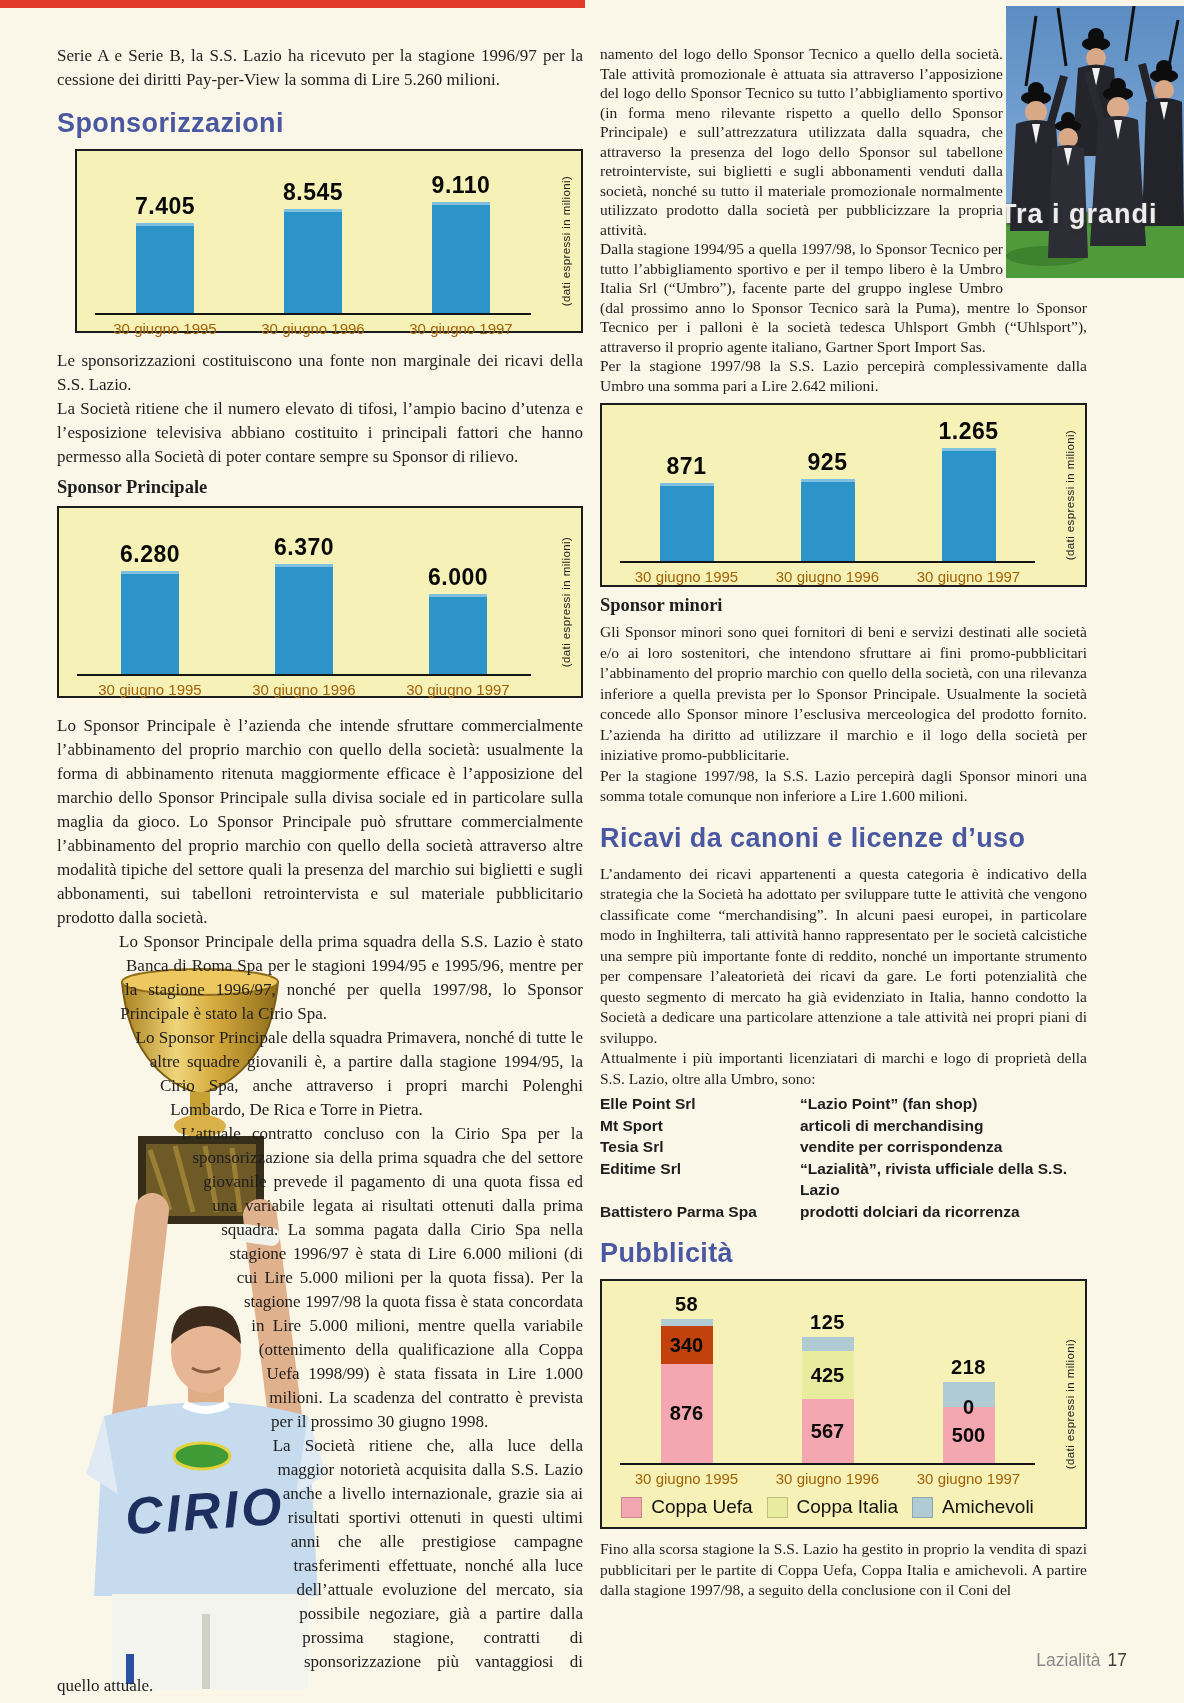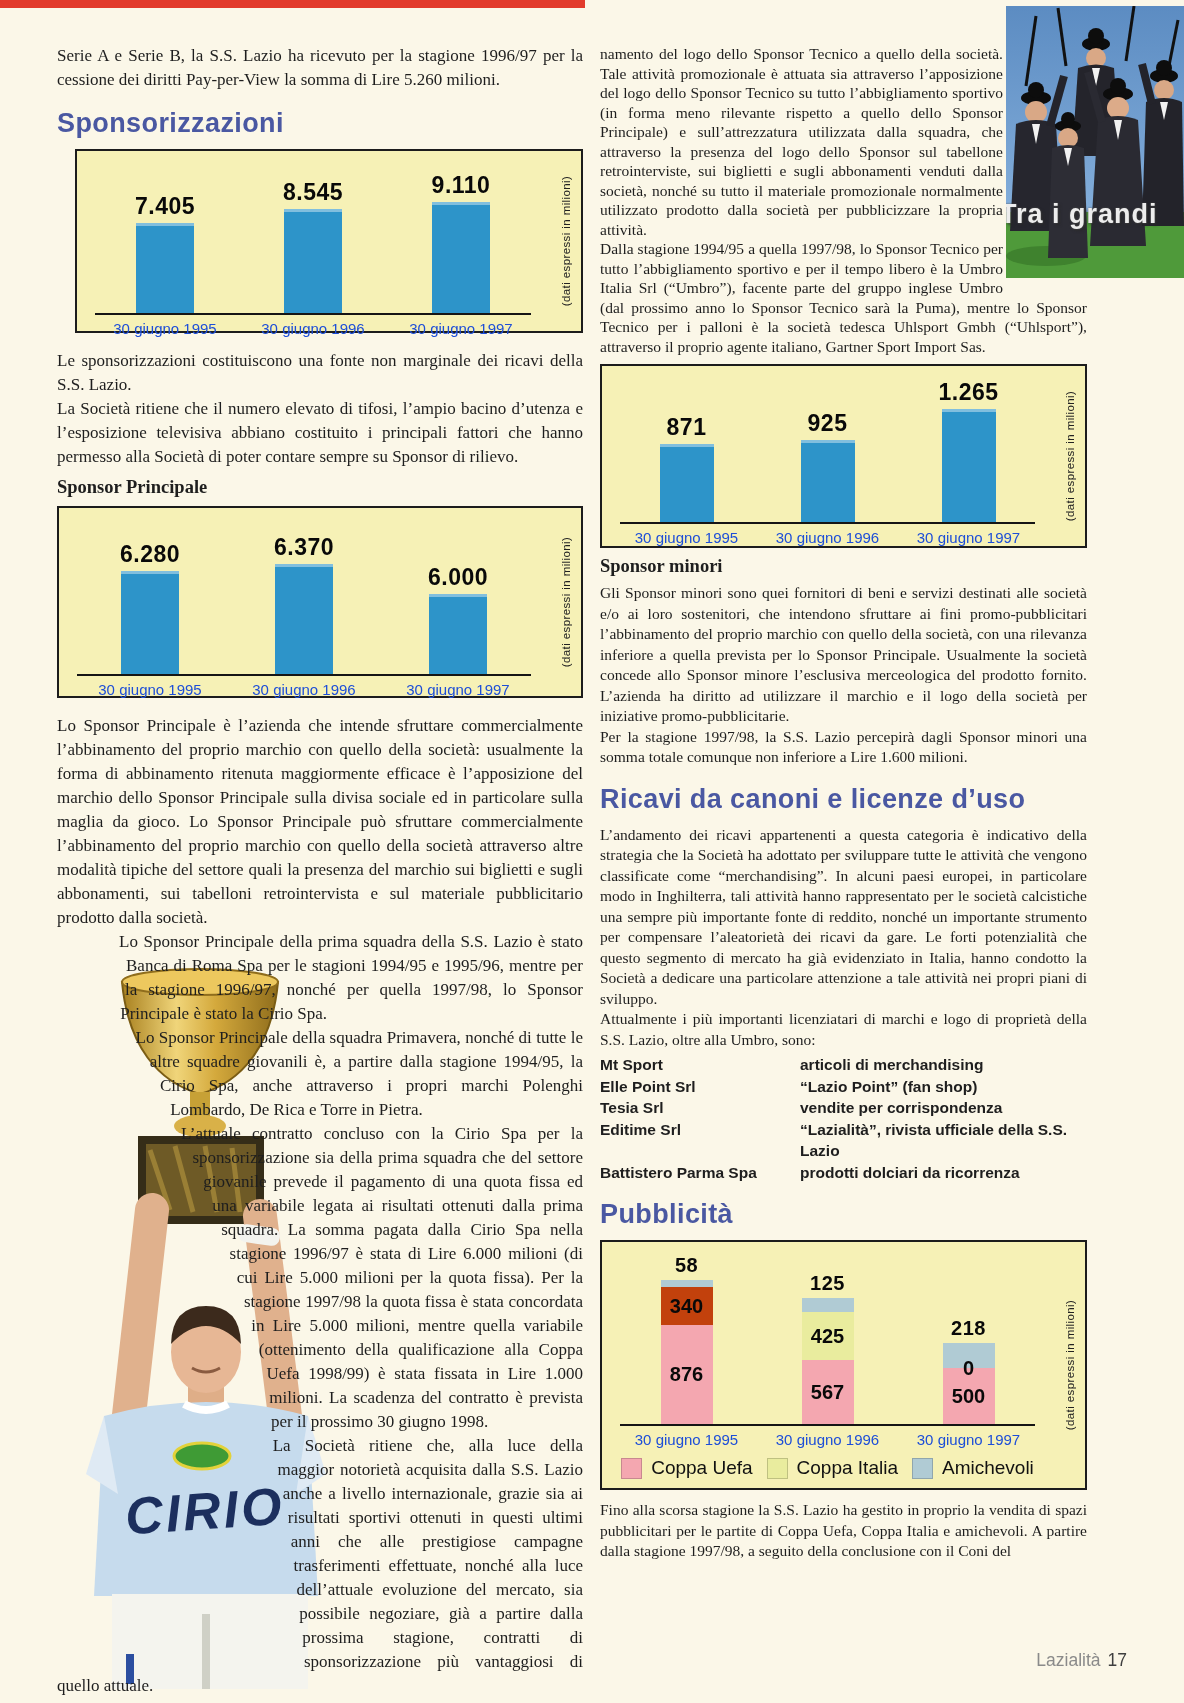--- a/index.html
+++ b/index.html
@@ -35,21 +35,21 @@
              color:#090909;margin-bottom:3px;letter-spacing:.5px;}
   .chart-d .val-label{font-size:20px;}
   .bar{box-shadow:inset 0 3px 0 rgba(255,255,255,.4);}
   .stack{position:relative;display:flex;flex-direction:column;justify-content:flex-end;}
   .seg{position:relative;display:flex;align-items:center;justify-content:center;}
   .seg-label{font-family:"Liberation Sans",sans-serif;font-weight:bold;font-size:20px;color:#090909;}
   .seg-label.floating{position:absolute;left:50%;transform:translateX(-50%);z-index:3;}
   .axis{height:2px;background:#151515;margin:0 4px;}
   .cats{display:flex;justify-content:space-around;margin-top:5px;}
   .cat-label{flex:1;text-align:center;font-family:"Liberation Sans",sans-serif;
-             font-size:15px;color:#1d4ed8;}
+             font-size:15px;color:#a16207;}
   .chart-note{position:absolute;right:9px;top:50%;transform:translateY(-50%) rotate(180deg);
               writing-mode:vertical-rl;font-family:"Liberation Sans",sans-serif;font-size:11.5px;
               color:#222;letter-spacing:.4px;white-space:nowrap;}
   .legend{display:flex;justify-content:center;gap:14px;margin-top:9px;}
   .legend-item{display:flex;align-items:center;gap:9px;}
   .swatch{width:19px;height:19px;border:1px solid rgba(0,0,0,.18);display:inline-block;}
   .legend-label{font-family:"Liberation Sans",sans-serif;font-size:19px;color:#111;}
 
   
   .licensees{margin-top:4px;}
@@ -261,20 +261,21 @@
       <div class="para">L’attuale contratto concluso con la Cirio Spa per la sponsorizzazione sia della prima squadra che del settore giovanile prevede il pagamento di una quota fissa ed una variabile legata ai risultati ottenuti dalla prima squadra. La somma pagata dalla Cirio Spa nella stagione 1996/97 è stata di Lire 6.000 milioni (di cui Lire 5.000 milioni per la quota fissa). Per la stagione 1997/98 la quota fissa è stata concordata in Lire 5.000 milioni, mentre quella variabile (ottenimento della qualificazione alla Coppa Uefa 1998/99) è stata fissata in Lire 1.000 milioni. La scadenza del contratto è prevista per il prossimo 30 giugno 1998.</div>
       <div class="para">La Società ritiene che, alla luce della maggior notorietà acquisita dalla S.S. Lazio anche a livello internazionale, grazie sia ai risultati sportivi ottenuti in questi ultimi anni che alle prestigiose campagne trasferimenti effettuate, nonché alla luce dell’attuale evoluzione del mercato, sia possibile negoziare, già a partire dalla prossima stagione, contratti di sponsorizzazione più vantaggiosi di quello attuale.</div>
 
     </div>
 
     <div class="col-gap"></div>
 
     <div class="col-right">
       <div class="para"><span class="photo-spacer"></span><span>namento del logo dello Sponsor Tecnico a quello della società. Tale attività promozionale è attuata sia attraverso l’apposizione del logo dello Sponsor Tecnico su tutto l’abbigliamento sportivo (in forma meno rilevante rispetto a quello dello Sponsor Principale) e sull’attrezzatura utilizzata dalla squadra, che attraverso la presenza del logo dello Sponsor sul tabellone retrointerviste, sui biglietti e sugli abbonamenti venduti dalla società, nonché su tutto il materiale promozionale normalmente utilizzato prodotto dalla società per pubblicizzare la propria attività.</span></div>
       <div class="para">Dalla stagione 1994/95 a quella 1997/98, lo Sponsor Tecnico per tutto l’abbigliamento sportivo e per il tempo libero è la Umbro Italia Srl (“Umbro”), facente parte del gruppo inglese Umbro (dal prossimo anno lo Sponsor Tecnico sarà la Puma), mentre lo Sponsor Tecnico per i palloni è la società tedesca Uhlsport Gmbh (“Uhlsport”), attraverso il proprio agente italiano, Gartner Sport Import Sas.</div>
+      <div class="para">Per la stagione 1997/98 la S.S. Lazio percepirà complessivamente dalla Umbro una somma pari a Lire 2.642 milioni.</div>
 
       <div class="chart-panel chart-c">
           <div class="chart-note">(dati espressi in milioni)</div>
           <div class="bars" style="height: 146px;">
             <div class="bar-col">
               <div class="val-label">871</div>
               <div class="bar" style="height: 78px; width: 54px; background: rgb(45, 148, 201);"></div>
             </div>
             <div class="bar-col">
               <div class="val-label">925</div>
@@ -296,26 +297,26 @@
       <div class="subhead">Sponsor minori</div>
       <div class="para loose">Gli Sponsor minori sono quei fornitori di beni e servizi destinati alle società e/o ai loro sostenitori, che intendono sfruttare ai fini promo-pubblicitari l’abbinamento del proprio marchio con quello della società, con una rilevanza inferiore a quella prevista per lo Sponsor Principale. Usualmente la società concede allo Sponsor minore l’esclusiva merceologica del prodotto fornito. L’azienda ha diritto ad utilizzare il marchio e il logo della società per iniziative promo-pubblicitarie.</div>
       <div class="para loose">Per la stagione 1997/98, la S.S. Lazio percepirà dagli Sponsor minori una somma totale comunque non inferiore a Lire 1.600 milioni.</div>
 
       <div class="h1">Ricavi da canoni e licenze d’uso</div>
       <div class="para loose">L’andamento dei ricavi appartenenti a questa categoria è indicativo della strategia che la Società ha adottato per sviluppare tutte le attività che vengono classificate come “merchandising”. In alcuni paesi europei, in particolare modo in Inghilterra, tali attività hanno rappresentato per le società calcistiche una sempre più importante fonte di reddito, nonché un importante strumento per compensare l’aleatorietà dei ricavi da gare. Le forti potenzialità che questo segmento di mercato ha già evidenziato in Italia, hanno condotto la Società a dedicare una particolare attenzione a tale attività nei propri piani di sviluppo.</div>
       <div class="para loose">Attualmente i più importanti licenziatari di marchi e logo di proprietà della S.S. Lazio, oltre alla Umbro, sono:</div>
 
       <div class="licensees">
         <div class="lic-row">
+          <span class="lic-name">Elle Point Srl</span>
+          <span class="lic-desc">“Lazio Point” (fan shop)</span>
+        </div>
+        <div class="lic-row">
           <span class="lic-name">Mt Sport</span>
           <span class="lic-desc">articoli di merchandising</span>
-        </div>
-        <div class="lic-row">
-          <span class="lic-name">Elle Point Srl</span>
-          <span class="lic-desc">“Lazio Point” (fan shop)</span>
         </div>
         <div class="lic-row">
           <span class="lic-name">Tesia Srl</span>
           <span class="lic-desc">vendite per corrispondenza</span>
         </div>
         <div class="lic-row">
           <span class="lic-name">Editime Srl</span>
           <span class="lic-desc">“Lazialità”, rivista ufficiale della S.S. Lazio</span>
         </div>
         <div class="lic-row">

